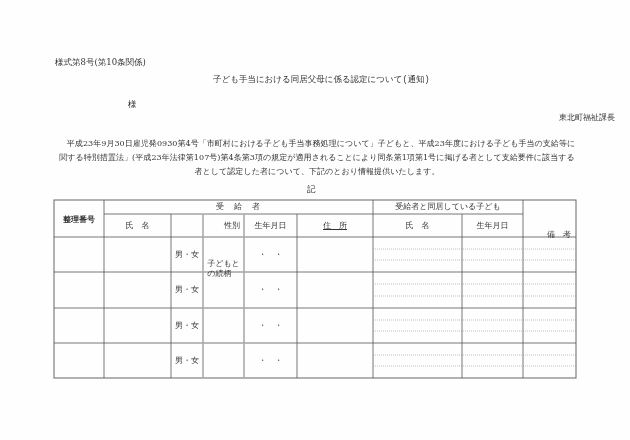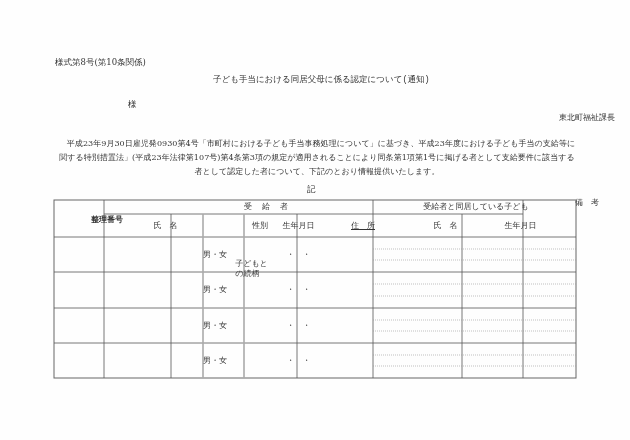--- a/index.html
+++ b/index.html
@@ -10,30 +10,30 @@
   }
   .abs { position: absolute; white-space: nowrap; text-align: center; }
   .form-no { left: 55px; top: 57px; font-size: 8.5px; }
   .title { left: 213px; top: 74px; font-size: 8.5px; font-family: Liberation Mono, monospace; }
   .addressee { left: 128px; top: 99px; font-size: 8.5px; }
   .sender { left: 519px; top: 112px; font-size: 8px; margin-left: 40px; }
   .body-text { left: 56px; top: 137px; width: 522px; font-size: 8px; line-height: 14px; white-space: normal; text-indent: 8px; letter-spacing: 0.05px; }
   .ki { left: 307px; top: 184px; font-size: 8.5px; }
 
   .grid { position: absolute; left: 0; top: 0; width: 630px; height: 440px; }
-  .cell-text { position: absolute; font-size: 8px; text-align: center; display: flex; align-items: center; justify-content: center; line-height: 10px; padding-left: 28px; }
+  .cell-text { position: absolute; font-size: 8px; text-align: center; display: flex; align-items: center; justify-content: center; line-height: 10px; }
 </style>
 </head>
 <body>
 
 <div class="abs form-no">様式第8号(第10条関係)</div>
 <div class="abs title">子ども手当における同居父母に係る認定について(通知)</div>
 <div class="abs addressee">様</div>
 <div class="abs sender">東北町福祉課長</div>
-<div class="abs body-text">平成23年9月30日雇児発0930第4号「市町村における子ども手当事務処理について」に基づき、平成23年度における子ども手当の支給等に関する特別措置法」(平成23年法律第107号)第4条第3項の規定が適用されることにより同条第1項第1号に掲げる者として支給要件に該当する者として認定した者について、下記のとおり情報提供いたします。</div>
+<div class="abs body-text">平成23年9月30日雇児発0930第4号「市町村における子ども手当事務処理について」子どもと、平成23年度における子ども手当の支給等に関する特別措置法」(平成23年法律第107号)第4条第3項の規定が適用されることにより同条第1項第1号に掲げる者として支給要件に該当する者として認定した者について、下記のとおり情報提供いたします。</div>
 <div class="abs ki">記</div>
 
 <svg class="grid" viewBox="0 0 630 440" xmlns="http://www.w3.org/2000/svg">
   <g stroke="#555" stroke-width="0.8" fill="none">
 
     <rect x="54" y="200" width="522" height="178" stroke="#666" stroke-width="1"></rect>
 
     <line x1="54" y1="237" x2="576" y2="237"></line>
 
     <line x1="104" y1="214" x2="523" y2="214"></line>
@@ -71,21 +71,21 @@
 <div class="cell-text" style="left:104px;top:200px;width:269px;height:14px;letter-spacing:1px;">受　給　者</div>
 <div class="cell-text" style="left:104px;top:214px;width:67px;height:23px;">氏　名</div>
 <div class="cell-text" style="left:171px;top:214px;width:32px;height:23px;margin-left:45px;">性別</div>
 <div class="cell-text" style="left:203px;top:214px;width:41px;height:21px;white-space:pre-line;text-align:left;margin-top:44px;">子どもと
 の続柄</div>
 <div class="cell-text" style="left:244px;top:214px;width:53px;height:23px;">生年月日</div>
 <div class="cell-text" style="left:297px;top:214px;width:76px;height:23px;text-decoration:underline;">住　所</div>
 <div class="cell-text" style="left:373px;top:200px;width:150px;height:14px;">受給者と同居している子ども</div>
 <div class="cell-text" style="left:373px;top:214px;width:89px;height:23px;">氏　名</div>
 <div class="cell-text" style="left:462px;top:214px;width:61px;height:23px;">生年月日</div>
-<div class="cell-text" style="left:523px;top:184px;width:72px;height:37px;">備　考</div>
+<div class="cell-text" style="left:523px;top:216px;width:72px;height:37px;">備　考</div>
 
 <div class="cell-text" style="left:171px;top:237px;width:32px;height:35px;">男・女</div>
 <div class="cell-text" style="left:244px;top:237px;width:53px;height:35px;">・　・</div>
 <div class="cell-text" style="left:171px;top:272px;width:32px;height:36px;">男・女</div>
 <div class="cell-text" style="left:244px;top:272px;width:53px;height:36px;">・　・</div>
 <div class="cell-text" style="left:171px;top:308px;width:32px;height:35px;">男・女</div>
 <div class="cell-text" style="left:244px;top:308px;width:53px;height:35px;">・　・</div>
 <div class="cell-text" style="left:171px;top:343px;width:32px;height:35px;">男・女</div>
 <div class="cell-text" style="left:244px;top:343px;width:53px;height:35px;">・　・</div>
 

